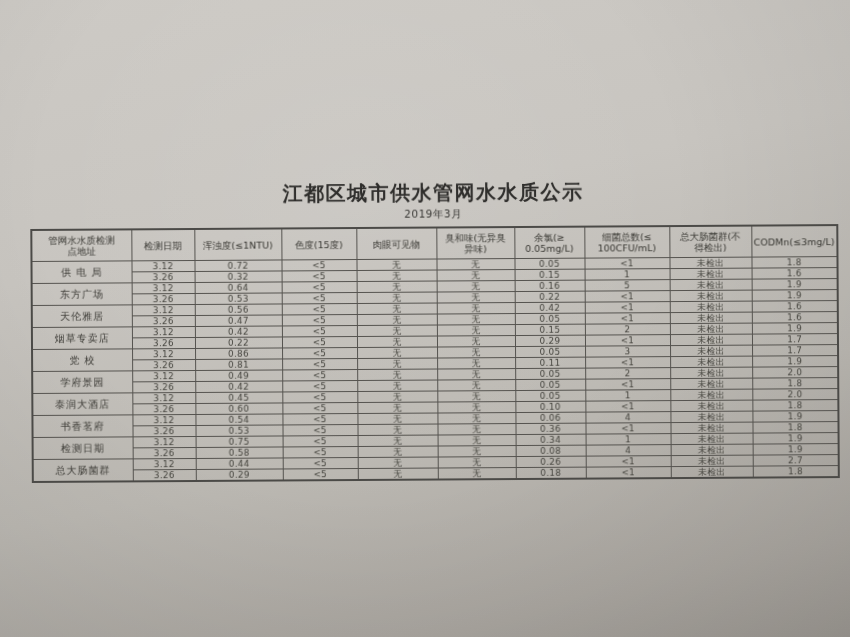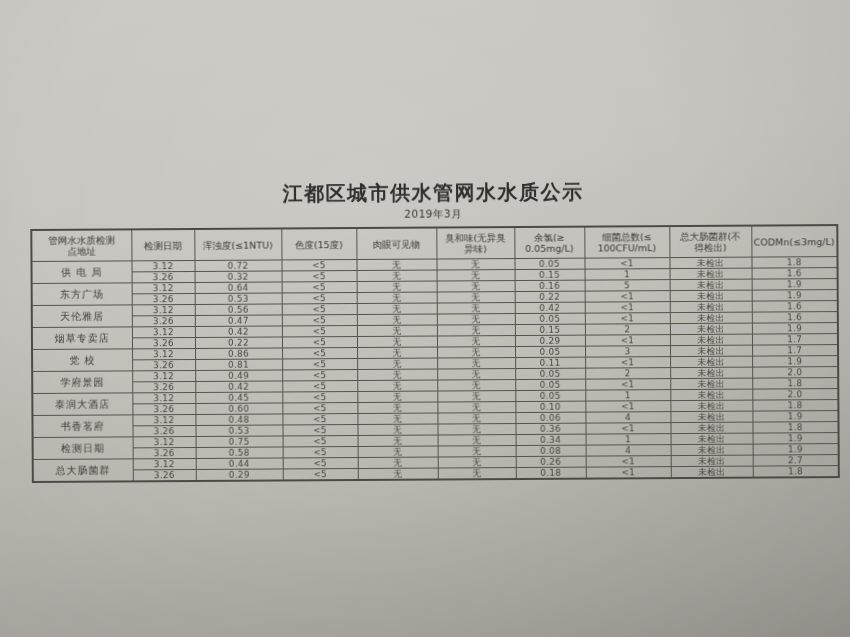--- a/index.html
+++ b/index.html
@@ -278,21 +278,21 @@
           <td>无</td>
           <td>无</td>
           <td>0.10</td>
           <td>&lt;1</td>
           <td>未检出</td>
           <td>1.8</td>
         </tr>
         <tr>
           <td rowspan="2" class="loc">书香茗府</td>
           <td>3.12</td>
-          <td>0.48</td>
+          <td>0.54</td>
           <td>&lt;5</td>
           <td>无</td>
           <td>无</td>
           <td>0.06</td>
           <td>4</td>
           <td>未检出</td>
           <td>1.9</td>
         </tr>
         <tr>
           <td>3.26</td>

